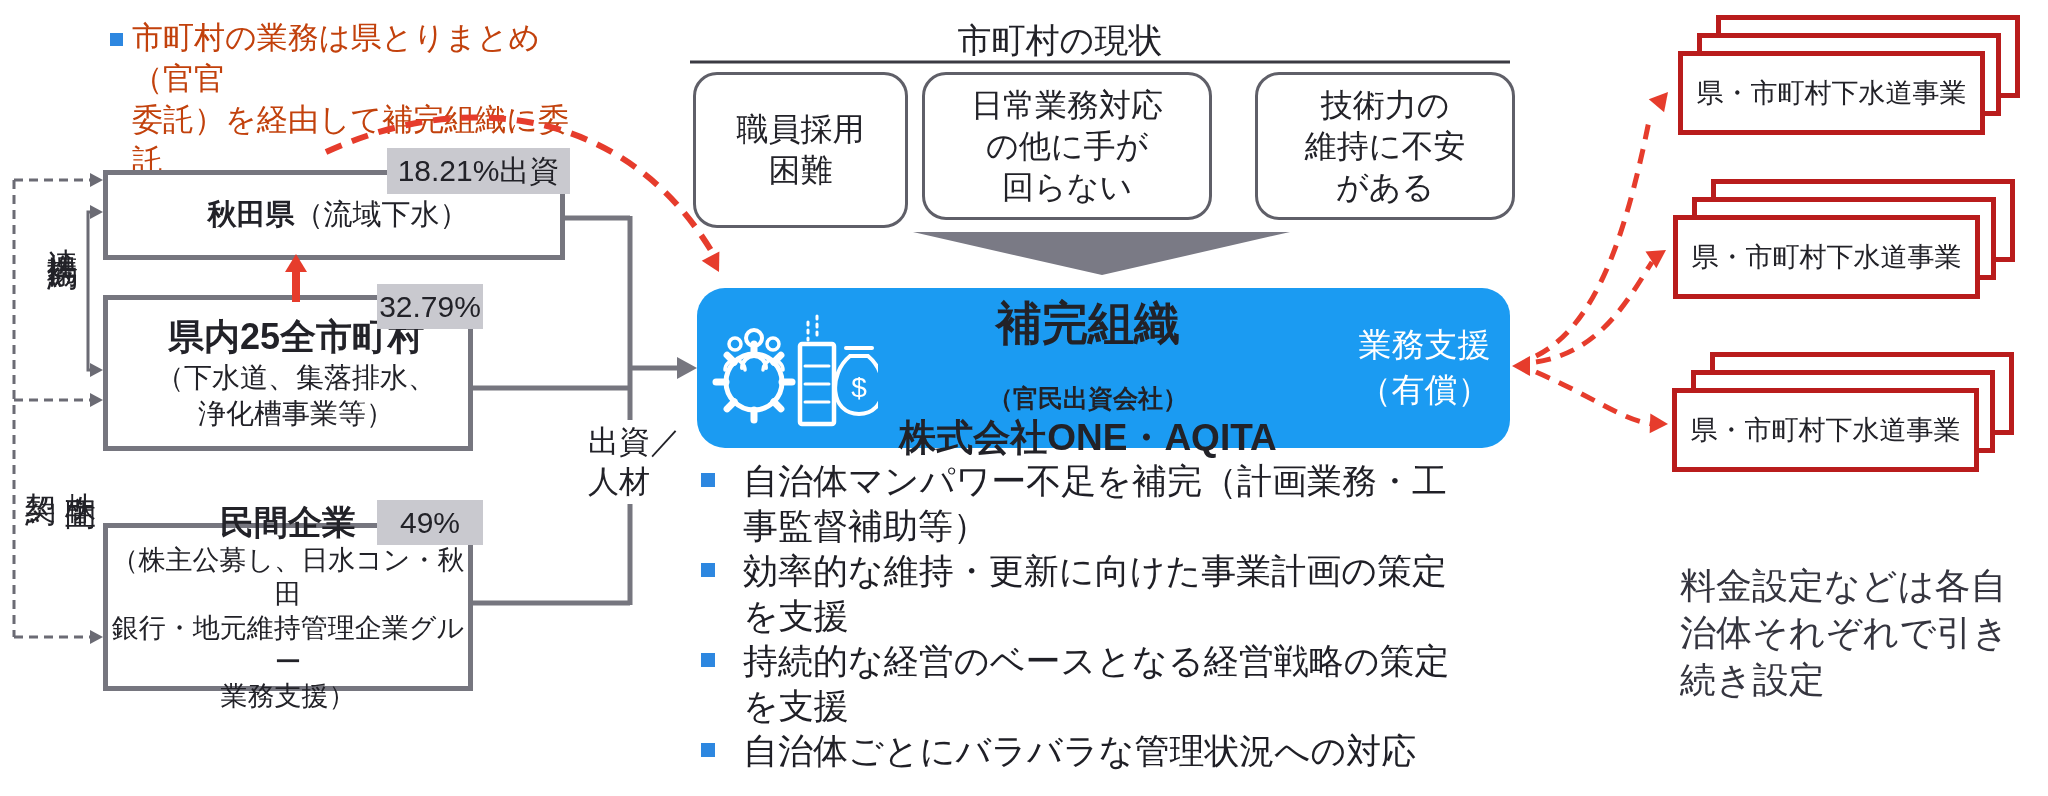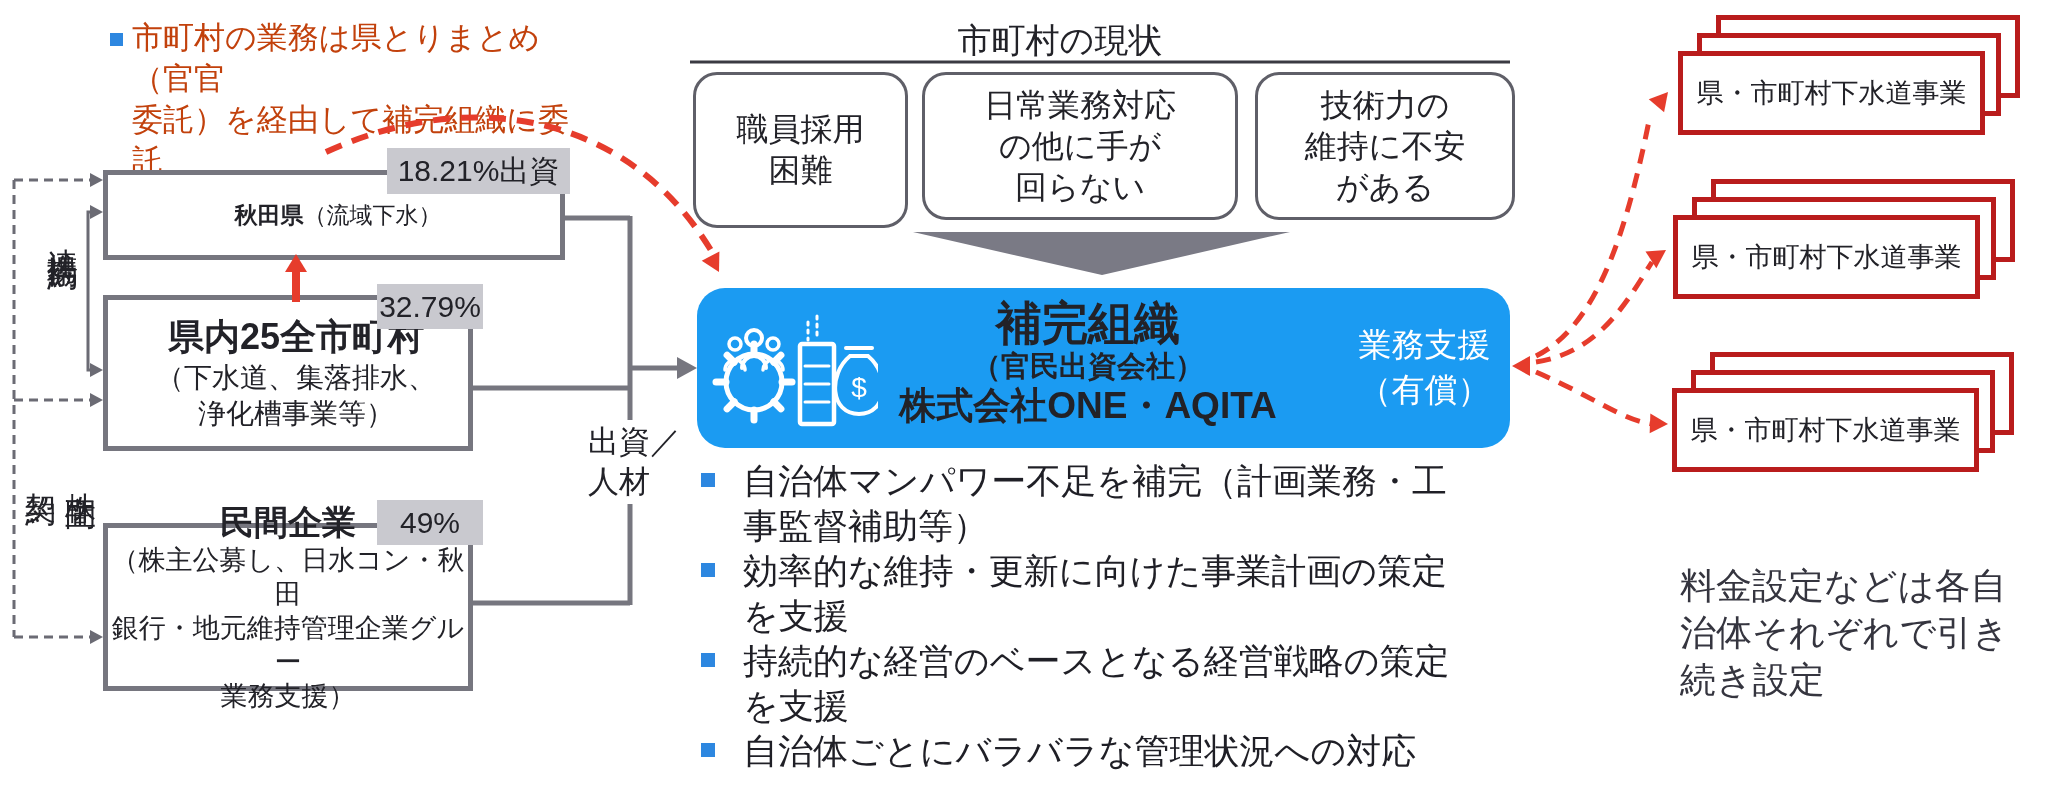--- a/index.html
+++ b/index.html
@@ -6,21 +6,21 @@
   #canvas{position:relative;width:2048px;height:796px;background:#ffffff;overflow:hidden;
           font-family:"Liberation Sans","DejaVu Sans",sans-serif;color:#222228;}
   .abs{position:absolute;box-sizing:border-box;}
   
   #note-bullet{left:110px;top:33px;width:13px;height:13px;background:#2d87e0;}
   #note-text{left:132px;top:17px;width:440px;font-size:31px;line-height:41px;color:#c2410c;white-space:pre-line;}
   
   .gbox{border:5px solid #76767f;background:#fff;display:flex;flex-direction:column;
         align-items:center;justify-content:center;text-align:center;}
   #box-akita{left:103px;top:170px;width:462px;height:90px;}
-  #box-akita .line{font-size:23px;margin-left:8px;}
+  #box-akita .line{font-size:29px;margin-left:8px;}
   #box-muni{left:103px;top:295px;width:370px;height:156px;padding-left:16px;}
   #box-priv{left:103px;top:523px;width:370px;height:168px;}
   .boxtitle{font-weight:bold;font-size:36px;line-height:46px;}
   .boxsub{font-size:28px;line-height:36px;white-space:pre-line;}
   #box-priv .boxtitle{font-size:34px;line-height:42px;}
   #box-priv .boxsub{font-size:27px;line-height:34px;}
   .badge{background:#c9c9cf;color:#222228;display:flex;align-items:center;justify-content:center;
          font-size:30px;z-index:3;}
   #badge-akita{left:387px;top:148px;width:183px;height:46px;}
   #badge-muni{left:377px;top:284px;width:106px;height:45px;}
@@ -29,27 +29,27 @@
          font-size:31px;letter-spacing:4px;line-height:40px;color:#222228;}
   #label-coop{left:42px;top:224px;height:180px;}
   #label-share{left:20px;top:468px;height:124px;}
   #label-invest{left:584px;top:420px;font-size:31px;line-height:40px;white-space:pre-line;
                 background:#fff;z-index:5;padding:2px 4px;}
   
   #status-title{left:880px;top:18px;width:360px;text-align:center;font-size:34px;color:#222228;}
   .sbox{border:3px solid #5f5f68;border-radius:24px;background:#fff;display:flex;align-items:center;
         justify-content:center;text-align:center;font-size:32px;line-height:41px;white-space:pre-line;}
   #sbox-1{left:693px;top:72px;width:215px;height:156px;}
-  #sbox-2{left:922px;top:72px;width:316px;height:148px;}
+  #sbox-2{left:922px;top:72px;width:290px;height:148px;}
   #sbox-3{left:1255px;top:72px;width:260px;height:148px;}
   
   #org-box{left:697px;top:288px;width:813px;height:160px;border-radius:28px;background:#1b9bf2;color:#fff;}
   #org-center{left:868px;top:297px;width:440px;text-align:center;}
   #org-name{font-size:46px;font-weight:bold;line-height:52px;}
-  #org-type{font-size:29px;font-weight:bold;line-height:34px;}
+  #org-type{font-size:25px;font-weight:bold;line-height:34px;margin-top:32px;}
   #org-company{font-size:37px;font-weight:bold;line-height:46px;}
   #org-support{left:1337px;top:322px;width:175px;text-align:center;color:#fff;
                font-size:33px;line-height:45px;white-space:pre-line;}
   #org-icons{left:708px;top:308px;}
   
   #bullet-list{left:695px;top:458px;width:880px;}
   .bitem{position:relative;padding-left:48px;font-size:35px;line-height:45px;color:#1f1f26;white-space:pre-line;}
   .bsq{position:absolute;left:6px;top:15px;width:14px;height:14px;background:#2d87e0;}
   
   .stackwrap{width:336px;height:112px;}

